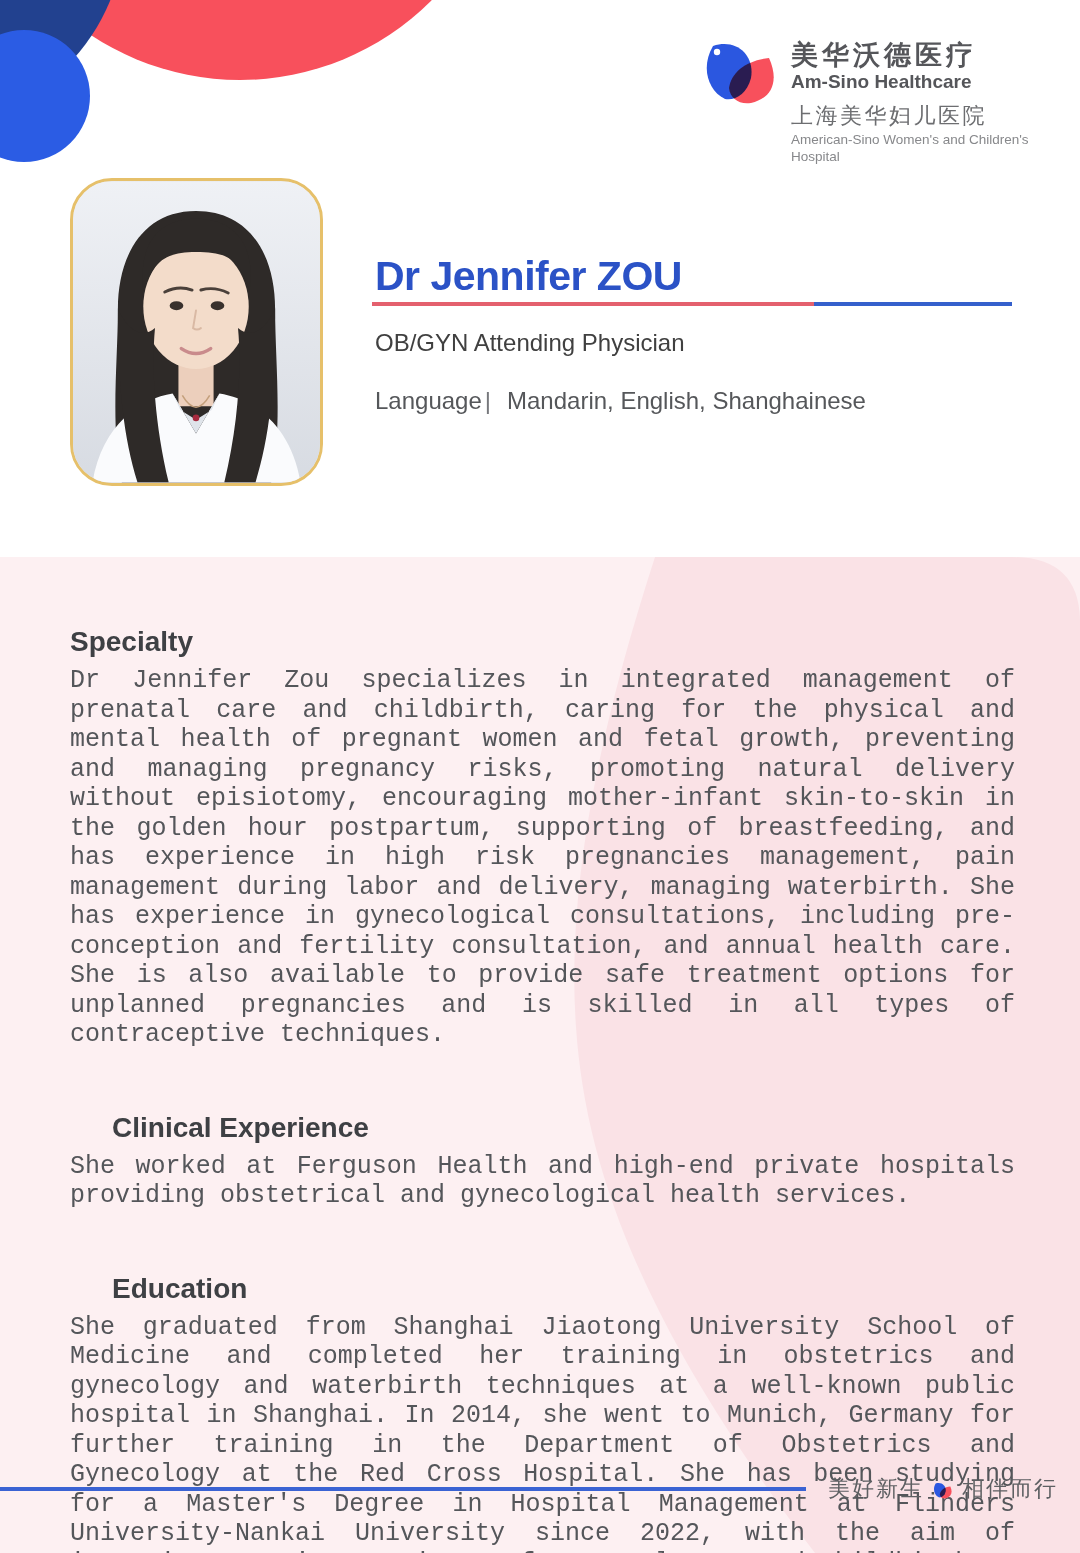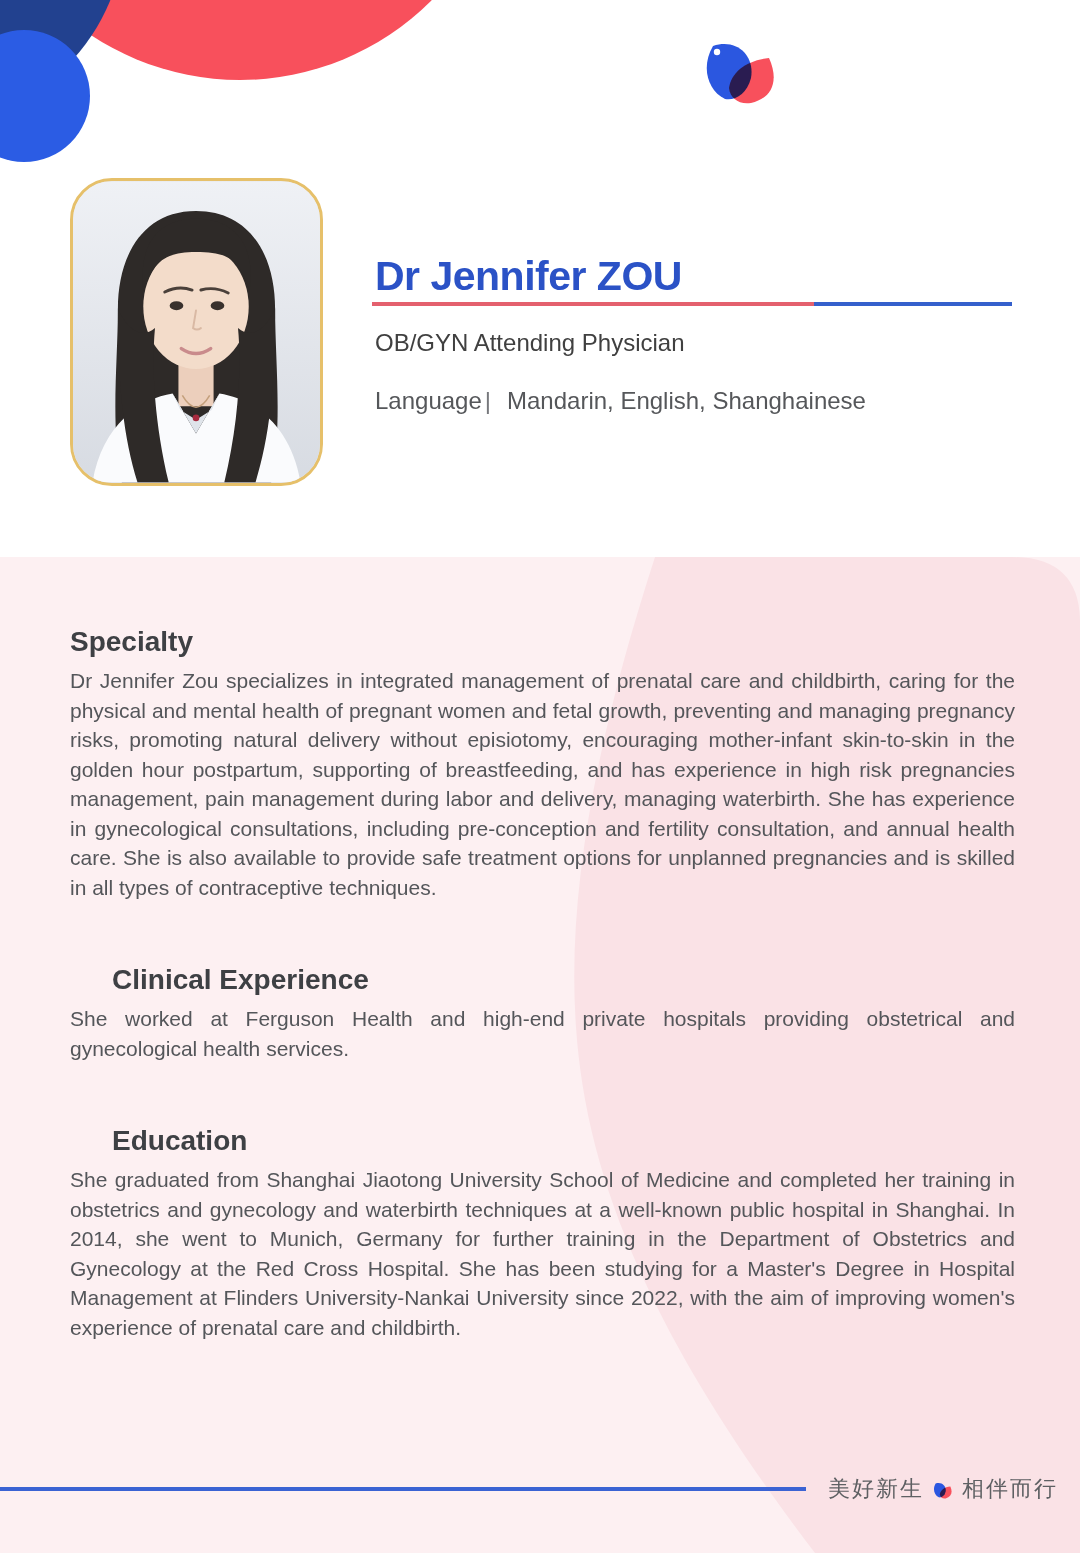--- a/index.html
+++ b/index.html
@@ -39,21 +39,21 @@
   .doc-role{position:absolute;left:375px;top:329px;font-size:24px;color:#404040;z-index:4;}
   .doc-lang{position:absolute;left:375px;top:387px;font-size:24px;color:#55575a;z-index:4;}
   .doc-lang .sep{margin:0 16px 0 3px;color:#77787c;}
 
   
   .pink{position:absolute;left:0;top:557px;width:1080px;height:996px;background:#fdf0f2;z-index:0;}
   .pink svg.swoosh{position:absolute;left:0;top:0;width:100%;height:100%;}
   .content{position:absolute;left:70px;top:628px;width:945px;z-index:2;}
   .content h2{font-size:28px;line-height:28px;font-weight:bold;color:#3e4044;margin:0 0 10px 0;}
   .content h2.gap{margin-top:64px;margin-left:42px;}
-  .content p{font-size:21px;line-height:29.5px;color:#54565a;margin:0;text-align:justify;hyphens:auto;-webkit-hyphens:auto;}
+  .content p{font-size:25px;line-height:29.5px;color:#54565a;margin:0;text-align:justify;hyphens:auto;font-family:Liberation Mono, monospace;-webkit-hyphens:auto;}
 
   
   .footer{position:absolute;left:0;top:1477px;width:996px;height:24px;display:flex;align-items:center;z-index:2;}
   .fline-blue{flex:none;width:806px;height:4px;background:#3b63d3;}
   .fline-red{flex:1;height:4px;background:#ee5f6b;}
   .fslogan{font-size:22px;color:#5e6063;letter-spacing:2px;white-space:nowrap;}
   .fslogan.left{margin-left:22px;}
   .fslogan.right{}
   .ficon{width:20px;height:19px;margin:0 9px;flex:none;position:relative;top:1px;}
 </style>
@@ -64,20 +64,26 @@
 <div class="blob blob-navy"></div>
 <div class="blob blob-blue"></div>
 
 <div class="logo">
   <div class="logo-mark">
     <svg viewBox="0 0 76 66" width="76" height="66">
       <path d="M10 6 C 34 -2 52 16 48 38 C 44 54 32 61 22 59 C 4 50 -2 26 10 6 Z" fill="#2b57e0"></path>
       <path d="M66 18 C 76 40 70 58 48 63 C 36 65 27 58 26 48 C 28 32 44 20 66 18 Z" fill="#f8505c" style="mix-blend-mode:multiply"></path>
       <circle cx="14" cy="12" r="3.2" fill="#ffffff"></circle>
     </svg>
+  </div>
+  <div class="logo-text">
+    <div class="logo-zh">美华沃德医疗</div>
+    <div class="logo-en">Am-Sino Healthcare</div>
+    <div class="hosp-zh">上海美华妇儿医院</div>
+    <div class="hosp-en">American-Sino Women's and Children's Hospital</div>
   </div>
 </div>
 
 <div class="photo">
   <svg viewBox="0 0 253 308">
     <defs>
       <linearGradient id="pbg" x1="0" y1="0" x2="0" y2="1">
         <stop offset="0" stop-color="#eff1f5"></stop>
           <stop offset="1" stop-color="#d7dbe2"></stop>
       </linearGradient>

